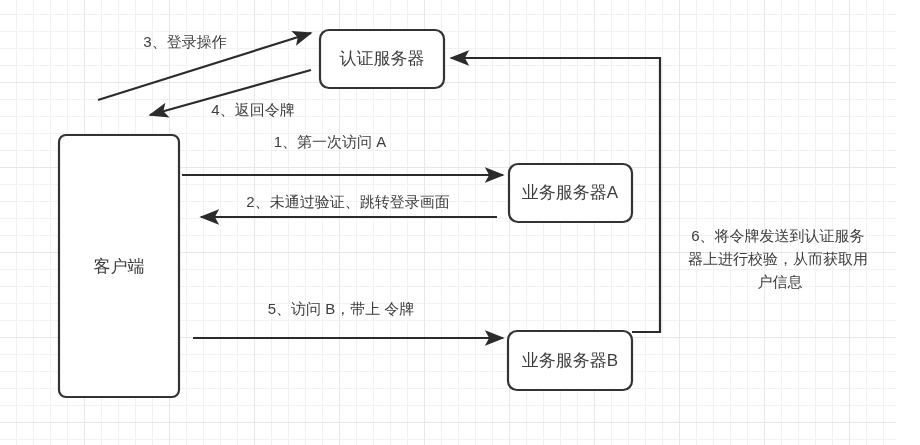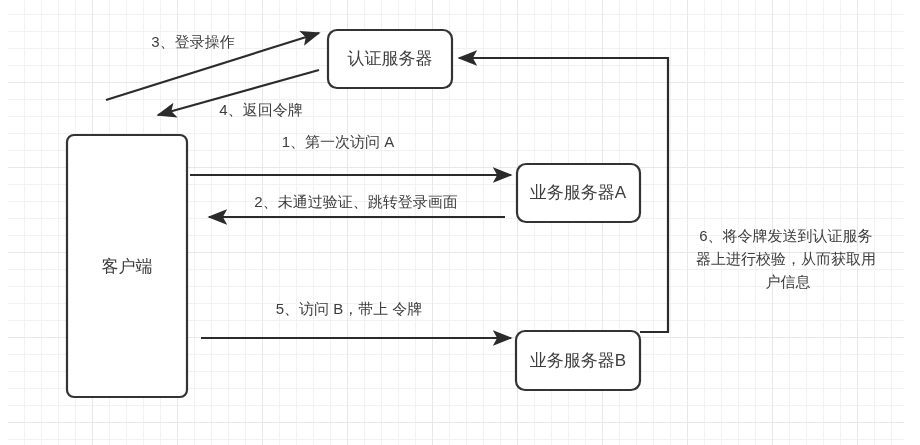--- a/index.html
+++ b/index.html
@@ -14,21 +14,20 @@
     overflow: hidden;
     background-color: #ffffff;
     background-image:
       linear-gradient(to right, #e8e8e8 1px, transparent 1px),
       linear-gradient(to bottom, #e8e8e8 1px, transparent 1px),
       linear-gradient(to right, #f2f2f2 1px, transparent 1px),
       linear-gradient(to bottom, #f2f2f2 1px, transparent 1px);
     background-size: 85px 85px, 85px 85px, 17px 17px, 17px 17px;
     background-position: -1px -3px, -1px -3px, -1px -3px, -1px -3px;
     font-family: "Liberation Sans", "DejaVu Sans", sans-serif;
-    margin-left: 8px;
   }
   #diagram {
     position: absolute;
     left: 0; top: 0;
     width: 920px;
     height: 445px;
   }
   .nodebox {
     fill: #ffffff;
     stroke: #333333;

